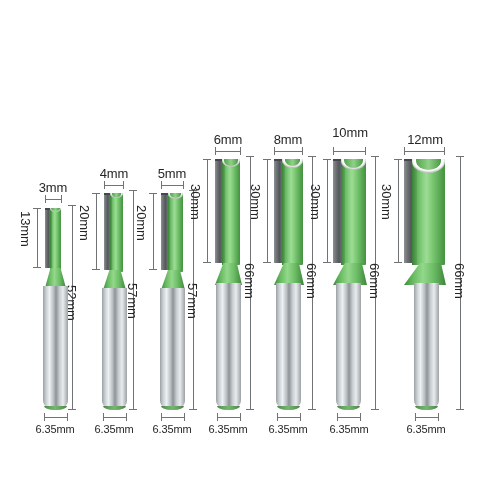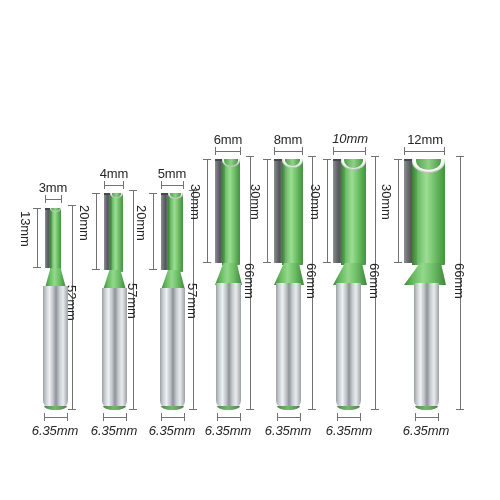--- a/index.html
+++ b/index.html
@@ -99,21 +99,21 @@
     line-height:1;
     color:#262626;
     white-space:nowrap;
     letter-spacing:-.1px;
   }
   .lbl.center{transform:translateX(-50%);}
   .lbl.vert{
     transform-origin:0 0;
     transform:rotate(90deg);
   }
-  .lbl.small{font-size:13px;font-style:italic;}
+  .lbl.small{font-size:11px;}
 </style>
 </head>
 <body>
 
 <div id="stage">
 
   <div class="bit">
 
     <div class="dimline h" style="left:45px;top:199px;width:17px;"></div>
     <div class="tick v" style="left:45px;top:195px;height:8px;"></div>
@@ -281,21 +281,21 @@
     <div class="dimline h" style="left:277px;top:417px;width:24px;"></div>
     <div class="tick v" style="left:277px;top:413px;height:8px;"></div>
     <div class="tick v" style="left:300px;top:413px;height:8px;"></div>
     <div class="lbl center small" style="left:288px;top:424px;">6.35mm</div>
   </div>
 
   <div class="bit">
     <div class="dimline h" style="left:333px;top:151px;width:33px;"></div>
     <div class="tick v" style="left:333px;top:147px;height:8px;"></div>
     <div class="tick v" style="left:365px;top:147px;height:8px;"></div>
-    <div class="lbl center" style="left:350px;top:132px;font-style:italic;">10mm</div>
+    <div class="lbl center" style="left:350px;top:126px;">10mm</div>
 
     <div class="dimline v" style="left:327px;top:159px;height:104px;"></div>
     <div class="tick h" style="left:323px;top:159px;width:8px;"></div>
     <div class="tick h" style="left:323px;top:262px;width:8px;"></div>
     <div class="lbl vert" style="left:322px;top:184px;">30mm</div>
 
     <div class="dimline v" style="left:375px;top:156px;height:254px;"></div>
     <div class="tick h" style="left:371px;top:156px;width:8px;"></div>
     <div class="tick h" style="left:371px;top:409px;width:8px;"></div>
     <div class="lbl vert" style="left:381px;top:263px;">66mm</div>

